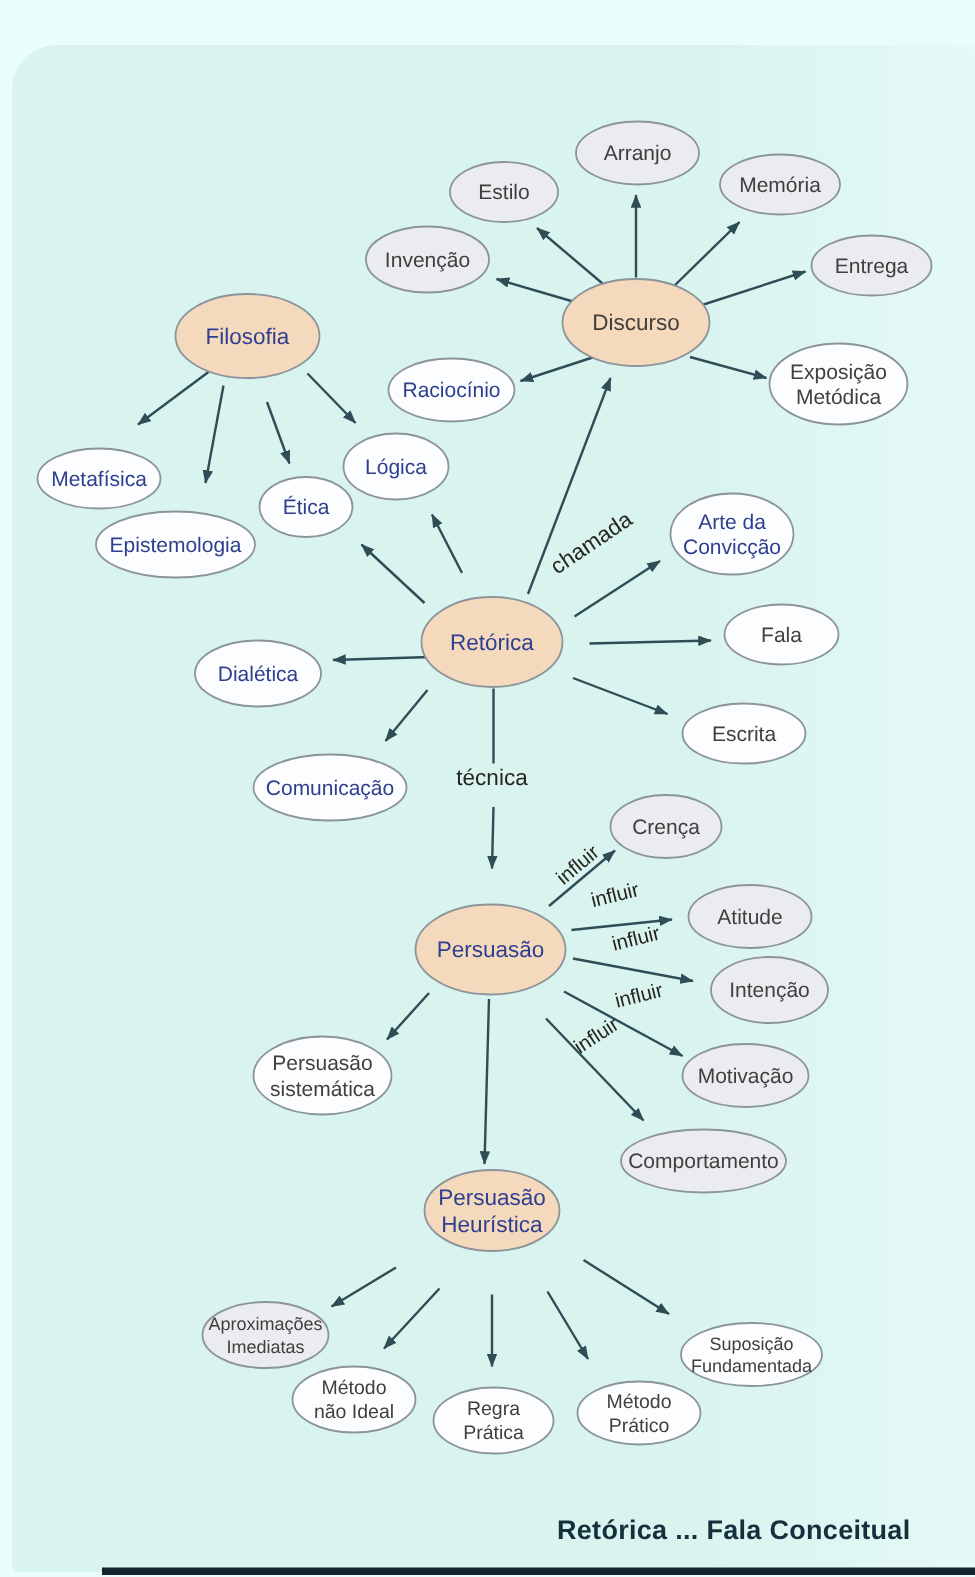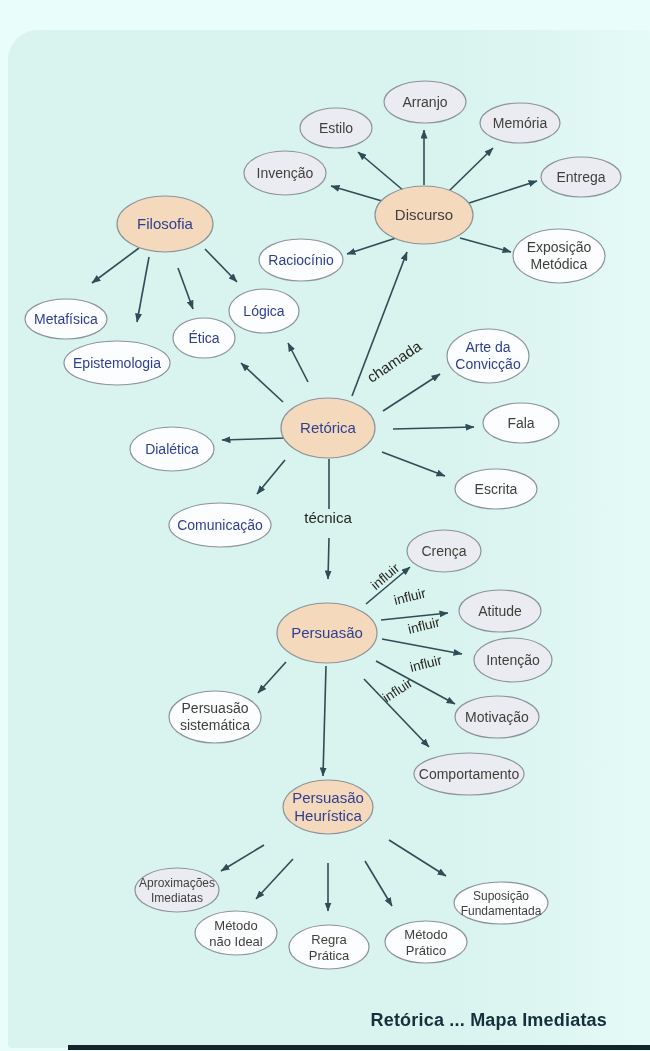--- a/index.html
+++ b/index.html
@@ -197,14 +197,14 @@
     </g>
     <g>
       <ellipse cx="426" cy="942" rx="41" ry="21" fill="#fcfdfe" stroke="#8b949b" stroke-width="1.2"></ellipse>
       <text text-anchor="middle" font-size="13" fill="#403f3b"><tspan x="426" y="938.55">Método</tspan><tspan x="426" y="954.55">Prático</tspan></text>
     </g>
     <g>
       <ellipse cx="501" cy="903" rx="47" ry="21" fill="#fcfdfe" stroke="#8b949b" stroke-width="1.2"></ellipse>
       <text text-anchor="middle" font-size="12" fill="#403f3b"><tspan x="501" y="899.7">Suposição</tspan><tspan x="501" y="914.7">Fundamentada</tspan></text>
     </g>
   </svg>
-<div class="caption">Retórica ... Mapa Imediatas</div>
+<div class="caption">Retórica ... Fala Conceitual</div>
 <div class="bottom-line"></div>
 
 </body></html>

